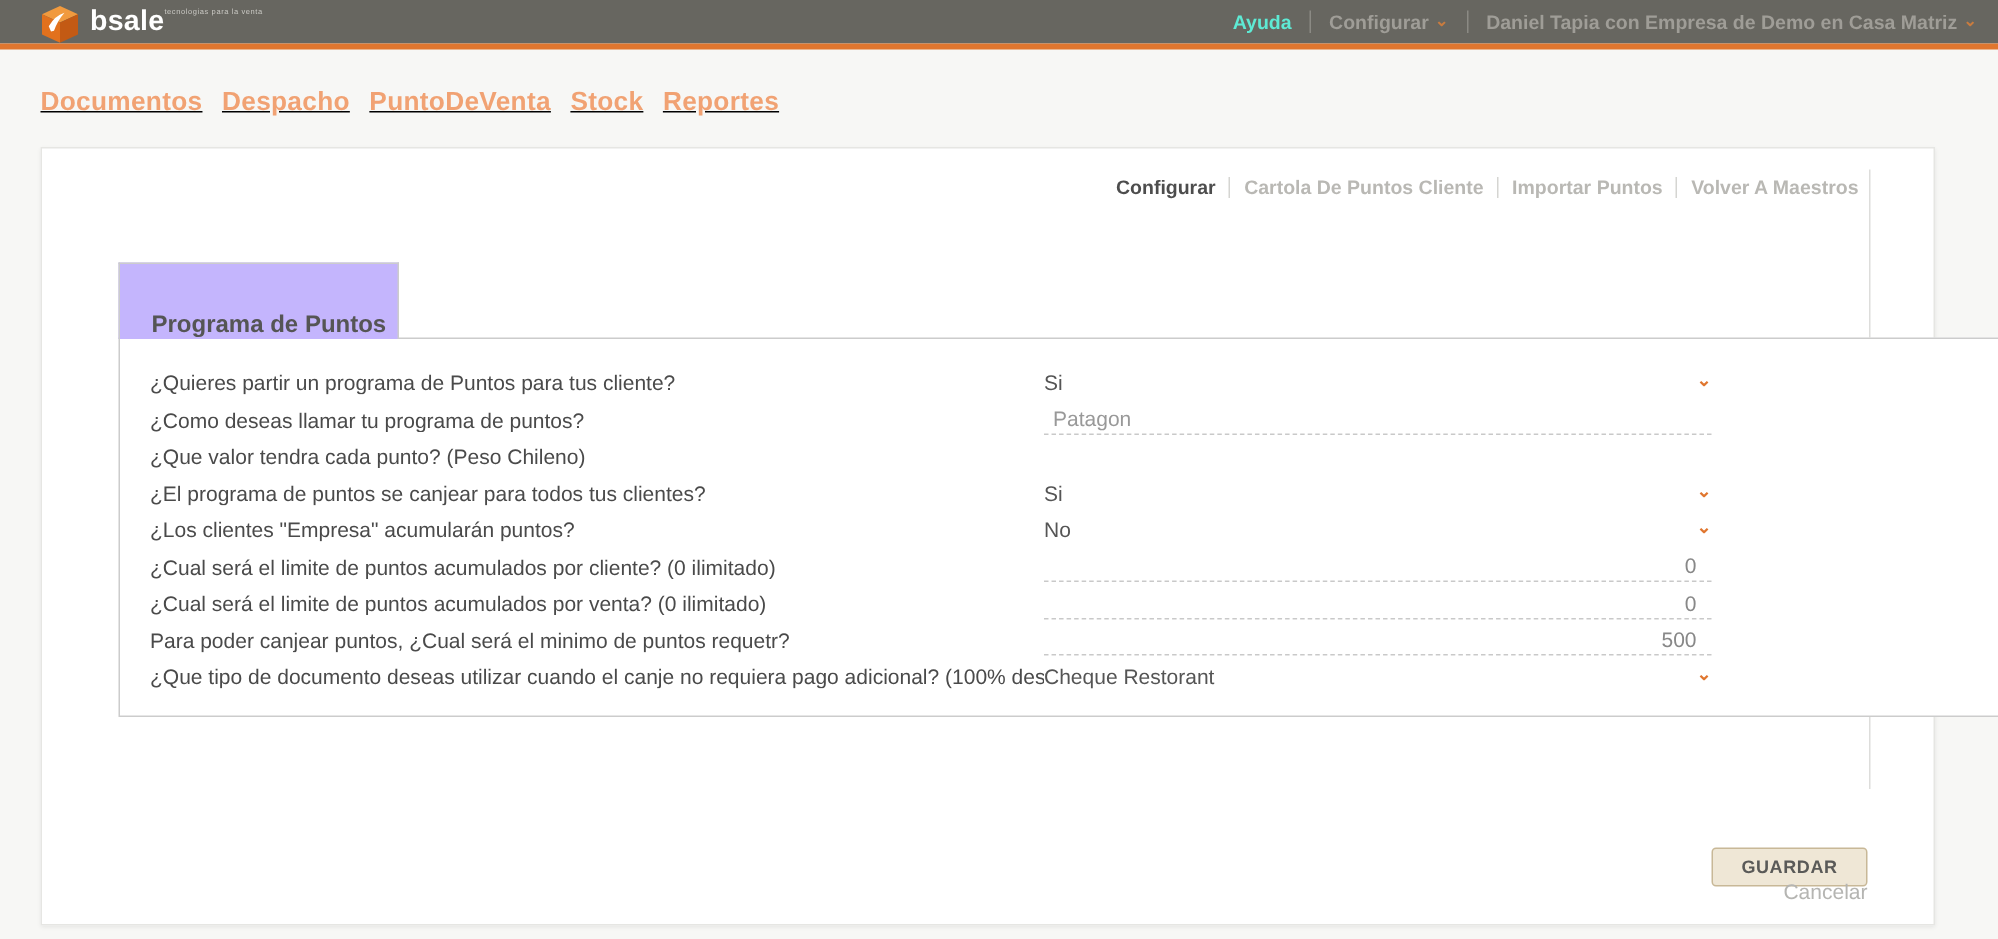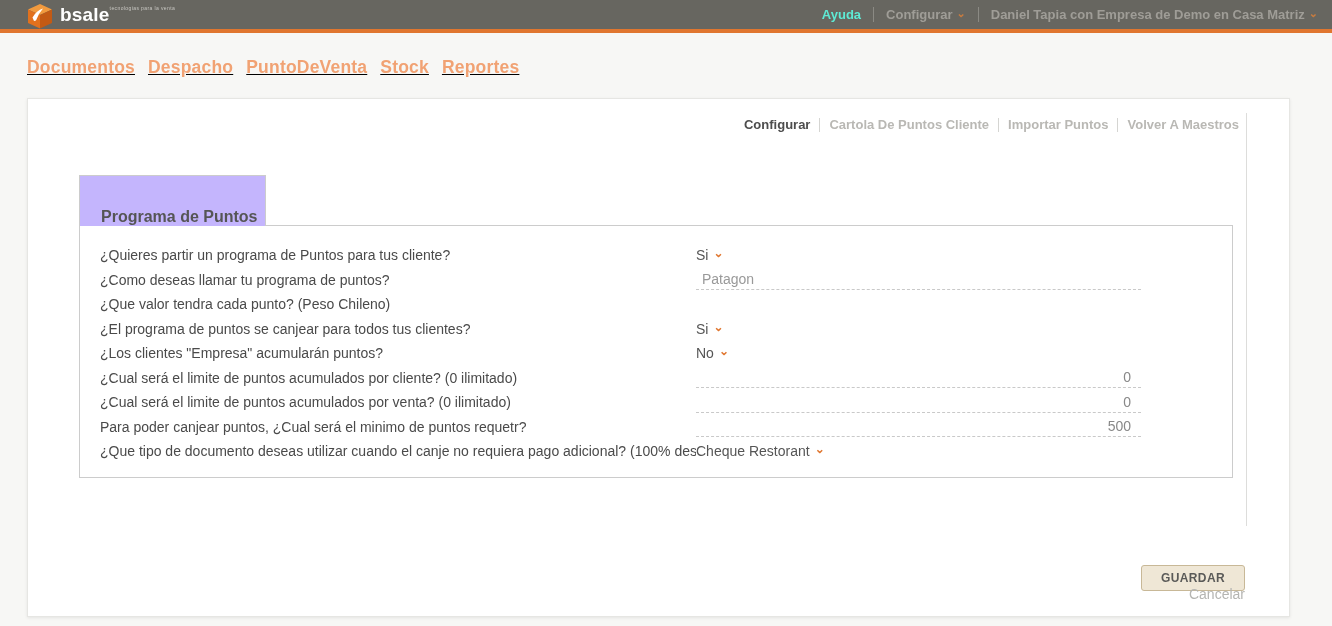--- a/index.html
+++ b/index.html
@@ -58,27 +58,27 @@
   
   .tab {
     position:absolute; left:51px; top:76px; width:187px; height:51px;
     background:#c4b5fd; border:1px solid #cccccc; border-bottom:none;
     display:flex; align-items:flex-end; padding-left:21px; z-index:2;
   }
   .tab-title { font-size:16px; font-weight:bold; color:#555555; }
 
   
   .content-box {
-    position:absolute; left:51px; top:126px; width:1154px; height:253px;
+    position:absolute; left:51px; top:126px; width:1254px; height:253px;
     border:1px solid #cccccc; background:#ffffff; z-index:1;
     padding-top:17px;
   }
   .form-row { display:flex; align-items:center; min-height:24.5px; padding-left:20px; }
   .row-label { width:596px; flex:none; font-size:14px; color:#4a4a4a; white-space:nowrap; overflow:hidden; }
-  .row-value { width:445px; flex:none; display:flex; align-items:center; }
+  .row-value { width:445px; flex:none; display:flex; align-items:center;justify-content:space-between; }
   .select-value { font-size:14px; color:#555555; cursor:pointer; }
   .caret { color:#e0762f; font-size:12px; font-weight:bold; margin-left:5px; position:relative; top:-2px; cursor:pointer; }
   .field-input {
     width:100%; height:21px; line-height:20px; font-size:14px;
     border-bottom:1px dashed #c9c9c9; cursor:text;
   }
   .field-input.txt { color:#999999; padding-left:6px; }
   .field-input.num { color:#888888; text-align:right; padding-right:10px; }
 
   

